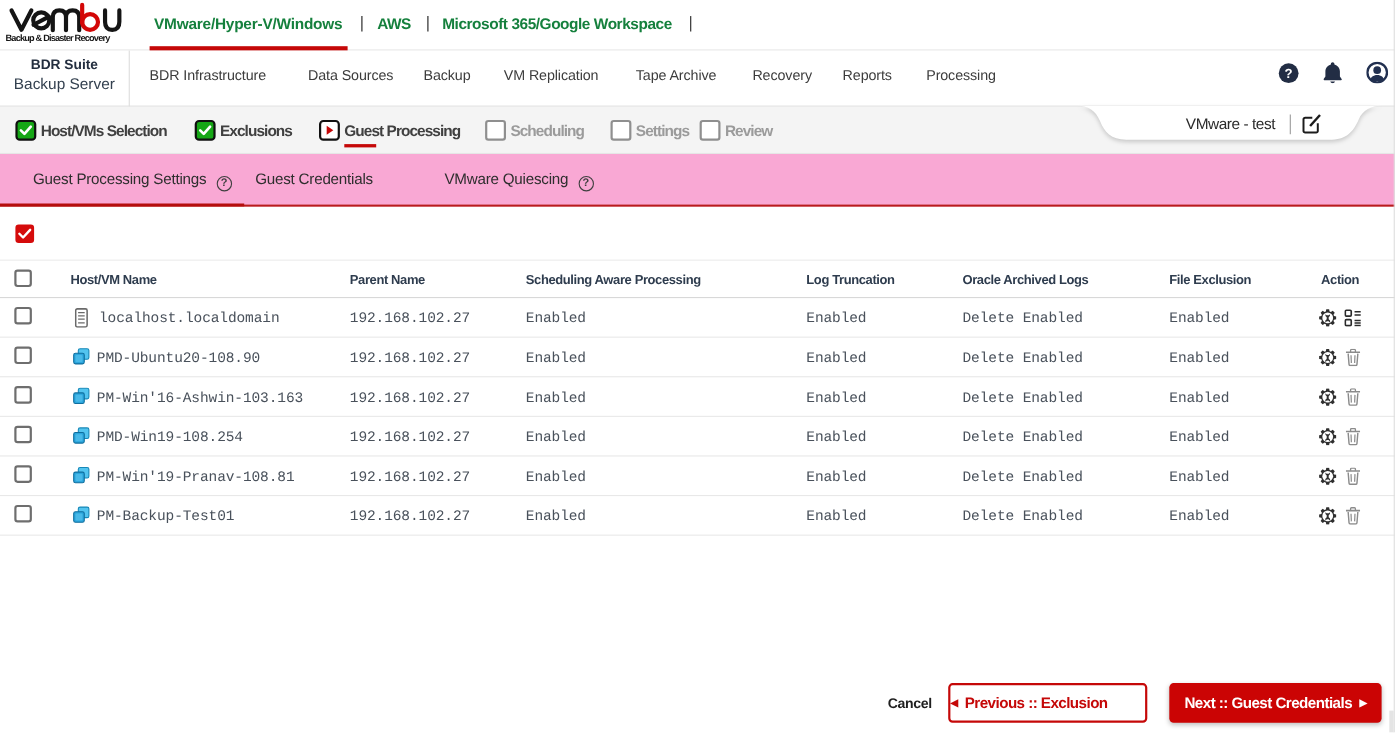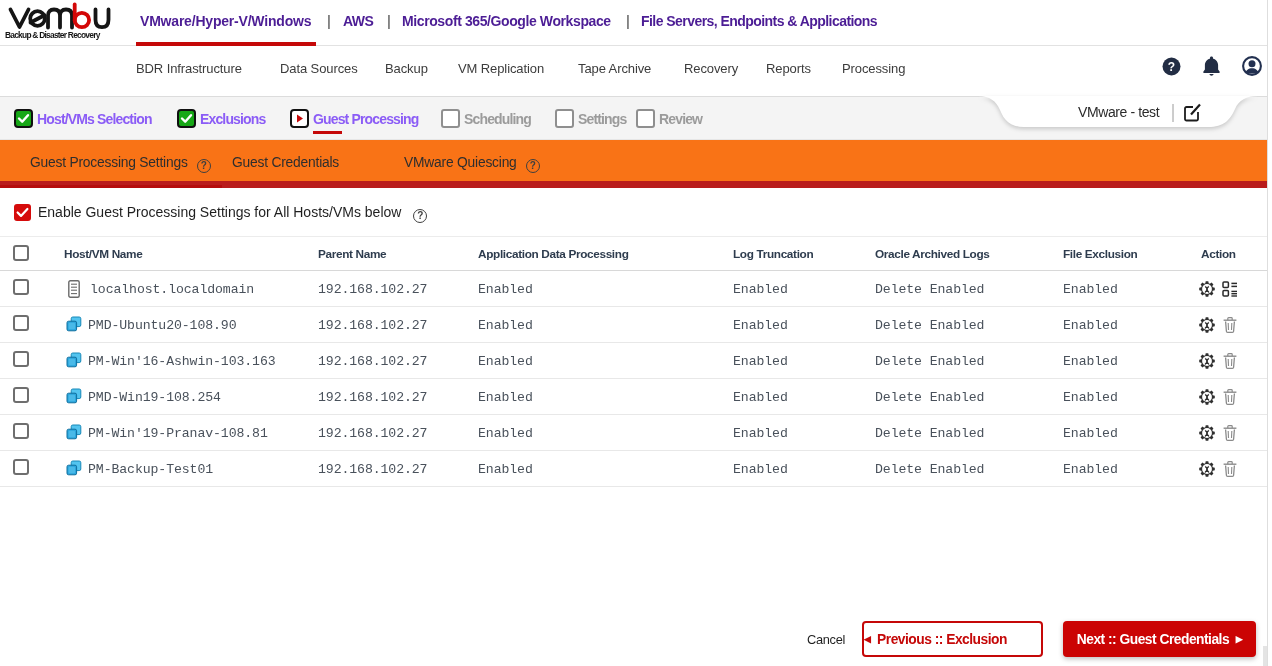--- a/index.html
+++ b/index.html
@@ -1,46 +1,46 @@
 <!DOCTYPE html>
 <html><head>
 <meta charset="utf-8">
 <style>
 * { margin:0; padding:0; box-sizing:border-box; }
 html,body { width:1272px; height:666px; overflow:hidden; background:#fff; }
 body { font-family:"Liberation Sans", sans-serif; position:relative; }
 
 
 #topnav { position:absolute; left:0; top:0; width:1272px; height:46px; background:#fff; border-bottom:1px solid #e2e2e2; }
-.tn-item { position:absolute; top:13px; font-size:14px; font-weight:700; color:#4c1d95; white-space:nowrap; letter-spacing:-0.55px; }
+.tn-item { position:absolute; top:13px; font-size:14px; font-weight:700; color:#15803d; white-space:nowrap; letter-spacing:-0.55px; }
 .tn-sep { position:absolute; top:12px; font-size:15px; color:#444; font-weight:400; }
 #tn-underline { position:absolute; left:136px; top:42px; width:180px; height:4px; background:#c50808; }
 
 
 #nav2 { position:absolute; left:0; top:46px; width:1272px; height:51px; background:#fff; border-bottom:1px solid #dcdcdc; }
 #bdrblock { position:absolute; left:0; top:0; width:118px; height:51px; border-right:1px solid #dcdcdc; text-align:center; }
 #bdrblock .l1 { margin-top:6px; font-size:12.5px; font-weight:700; color:#232e3f; }
 #bdrblock .l2 { font-size:14px; color:#33404f; margin-top:2px; }
 .n2-item { position:absolute; top:15px; font-size:13px; color:#3c3c3c; white-space:nowrap; letter-spacing:-0.1px; }
 
 
 #stepper { position:absolute; left:0; top:97px; width:1272px; height:43px; background:#f4f4f4; border-bottom:1px solid #e6e6e6; }
 .step { position:absolute; top:12px; display:flex; align-items:center; }
 .cb { width:19px; height:19px; border-radius:4px; flex:0 0 auto; }
 .cb.green { background:#16a716; border:2px solid #101010; }
 .cb.play  { background:#fff; border:2px solid #101010; }
 .cb.empty { background:#fff; border:2px solid #8f8f8f; border-radius:3px; }
-.step-label { margin-left:4px; font-size:14px; font-weight:700; color:#8b5cf6; white-space:nowrap; letter-spacing:-0.85px; }
+.step-label { margin-left:4px; font-size:14px; font-weight:700; color:#404040; white-space:nowrap; letter-spacing:-0.85px; }
 .step-label.gray { color:#9b9b9b; }
 
 
 #vmtab { position:absolute; left:978px; top:-1px; }
 
 
-#tabs { position:absolute; left:0; top:140px; width:1272px; height:48px; background:#f97316; border-bottom:7px solid #b91c1c; }
+#tabs { position:absolute; left:0; top:140px; width:1272px; height:48px; background:#f9a8d4; border-bottom:2px solid #b91c1c; }
 .tab { position:absolute; top:15px; font-size:13.8px; color:#2e2e2e; white-space:nowrap; letter-spacing:-0.2px; }
 #tab-underline { position:absolute; left:0; top:45px; width:222px; height:3px; background:#b50d0d; }
 .qicon { display:inline-block; width:14px; height:14px; border:1.5px solid #3f3f3f; border-radius:50%; font-size:10px; line-height:12px; text-align:center; color:#3f3f3f; font-weight:700; vertical-align:-2px; margin-left:9px; }
 
 
 #enable-row { position:absolute; left:0; top:188px; width:1272px; height:49px; background:#fff; border-bottom:1px solid #ececec; }
 #en-cb { position:absolute; left:14px; top:16px; width:17px; height:17px; background:#d50b0b; border-radius:3px; }
 #en-text { position:absolute; left:38px; top:16px; font-size:14px; color:#1f1f1f; letter-spacing:0px; }
 #edit-btn { position:absolute; left:1010px; top:12px; width:216px; height:29px; border:1px solid #ccc; border-radius:4px; background:#fff; color:#bfbfbf; font-size:13.5px; letter-spacing:-0.4px; text-align:center; line-height:27px; }
 
@@ -49,21 +49,21 @@
 #thead { position:relative; height:34px; border-bottom:1px solid #d8d8d8; }
 .th { position:absolute; top:10px; font-size:11.8px; font-weight:700; color:#2e3c4e; white-space:nowrap; letter-spacing:-0.35px; }
 .row { position:relative; height:36px; border-bottom:1px solid #e8e8e8;font-family:Liberation Mono, monospace; }
 .td { position:absolute; top:11px; font-size:13.2px; color:#49515b; white-space:nowrap; letter-spacing:-0.1px; }
 .rcb { position:absolute; left:13px; top:8px; width:16px; height:16px; border:2px solid #6e6e6e; border-radius:3px; background:#fff; }
 .rcb.hdr { top:8px; }
 .vmicon { position:absolute; left:66px; top:9px; }
 .acticon { position:absolute; top:10px; }
 
 
-#cancel { position:absolute; left:807px; top:632px; font-size:12.8px; font-weight:400; color:#1f1f1f; letter-spacing:-0.3px; }
+#cancel { position:absolute; left:807px; top:632px; font-size:12.8px; font-weight:700; color:#1f1f1f; letter-spacing:-0.3px; }
 #prevbtn { position:absolute; left:862px; top:621px; width:181px; height:36px; background:#fff; border:2px solid #c50808; border-radius:4px; color:#c50808; font-size:13.8px; font-weight:700; text-align:left; line-height:33px; letter-spacing:-0.5px; }
 #nextbtn { position:absolute; left:1063px; top:621px; width:193px; height:36px; background:#cb0404; border:none; border-radius:4px; color:#fff; font-size:13.8px; font-weight:700; text-align:center; line-height:36px; letter-spacing:-0.5px; box-shadow:0 2px 5px rgba(0,0,0,.25); }
 #scroll-line { position:absolute; left:1267px; top:0; width:1px; height:666px; background:#dedede; }
 #right-strip { position:absolute; left:1268px; top:0; width:4px; height:666px; background:#fff; }
 #scroll-thumb { position:absolute; left:1263px; top:646px; width:4px; height:20px; background:#e4e4e4; }
 </style>
 </head>
 <body>
 
 <svg width="0" height="0" style="position:absolute">
@@ -102,25 +102,28 @@
       <circle cx="77.9" cy="18" r="7.2"></circle>
     </g>
     <text x="1" y="35.5" font-size="8.4" font-weight="700" fill="#151515" style="letter-spacing:-0.75px">Backup &amp; Disaster Recovery</text>
   </svg>
   <div class="tn-item" style="left:140px;letter-spacing:-0.2px">VMware/Hyper-V/Windows</div>
   <div class="tn-sep" style="left:327px">|</div>
   <div class="tn-item" style="left:343px">AWS</div>
   <div class="tn-sep" style="left:387px">|</div>
   <div class="tn-item" style="left:402px;letter-spacing:-0.4px">Microsoft 365/Google Workspace</div>
   <div class="tn-sep" style="left:626px">|</div>
-  <div class="tn-item" style="left:641px">File Servers, Endpoints &amp; Applications</div>
   <div id="tn-underline"></div>
 </div>
 
 <div id="nav2">
+  <div id="bdrblock">
+      <div class="l1">BDR Suite</div>
+      <div class="l2">Backup Server</div>
+    </div>
   <div class="n2-item" style="left:136px">BDR Infrastructure</div>
   <div class="n2-item" style="left:280px">Data Sources</div>
   <div class="n2-item" style="left:385px">Backup</div>
   <div class="n2-item" style="left:458px">VM Replication</div>
   <div class="n2-item" style="left:578px">Tape Archive</div>
   <div class="n2-item" style="left:684px">Recovery</div>
   <div class="n2-item" style="left:766px">Reports</div>
   <div class="n2-item" style="left:842px">Processing</div>
 
   <svg style="position:absolute;left:1162px;top:11px" width="19" height="19" viewBox="0 0 19 19">
@@ -191,29 +194,28 @@
   <div class="tab" style="left:30px">Guest Processing Settings<span class="qicon">?</span></div>
   <div class="tab" style="left:232px">Guest Credentials</div>
   <div class="tab" style="left:404px">VMware Quiescing<span class="qicon">?</span></div>
   <div id="tab-underline"></div>
 </div>
 
 <div id="enable-row">
   <div id="en-cb"><svg width="17" height="17" viewBox="0 0 17 17">
         <path d="M3.6,8.5 L7,11.9 L13.4,5" fill="none" stroke="#fff" stroke-width="2.2" stroke-linecap="round" stroke-linejoin="round"></path>
       </svg></div>
-  <div id="en-text">Enable Guest Processing Settings for All Hosts/VMs below<span class="qicon" style="margin-left:12px">?</span></div>
 </div>
 
 <div id="tablewrap">
   <div id="thead">
     <div class="rcb hdr"></div>
     <div class="th" style="left:64px">Host/VM Name</div>
     <div class="th" style="left:318px">Parent Name</div>
-    <div class="th" style="left:478px">Application Data Processing</div>
+    <div class="th" style="left:478px">Scheduling Aware Processing</div>
     <div class="th" style="left:733px">Log Truncation</div>
     <div class="th" style="left:875px">Oracle Archived Logs</div>
     <div class="th" style="left:1063px">File Exclusion</div>
     <div class="th" style="left:1201px">Action</div>
   </div>
   <div class="row">
     <div class="rcb"></div>
     <svg class="vmicon" style="left:68px;top:9px" width="12" height="18" viewBox="0 0 12 18">
       <rect x="0.8" y="0.8" width="10.4" height="16.4" rx="1.5" fill="#fff" stroke="#6a6a6a" stroke-width="1.4"></rect>
       <line x1="3" y1="4.2" x2="9" y2="4.2" stroke="#6a6a6a" stroke-width="1.1"></line>

